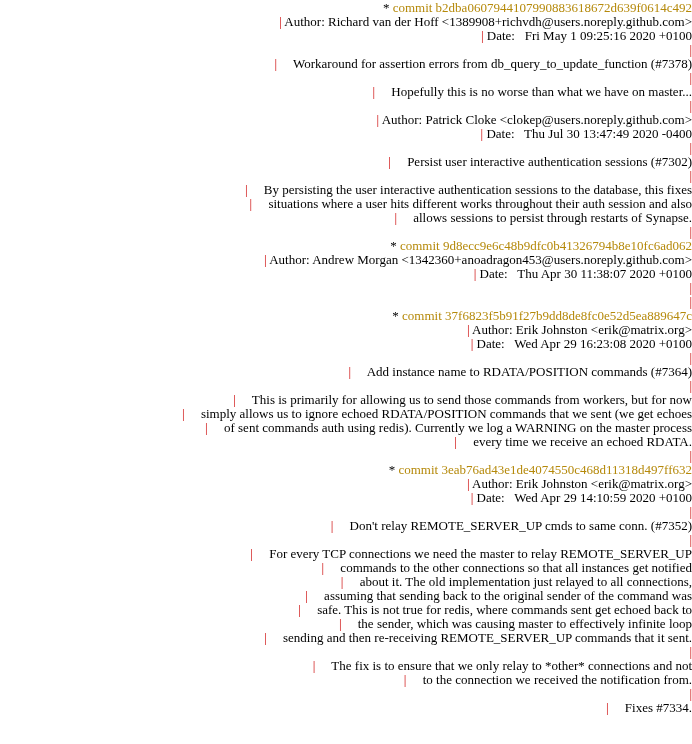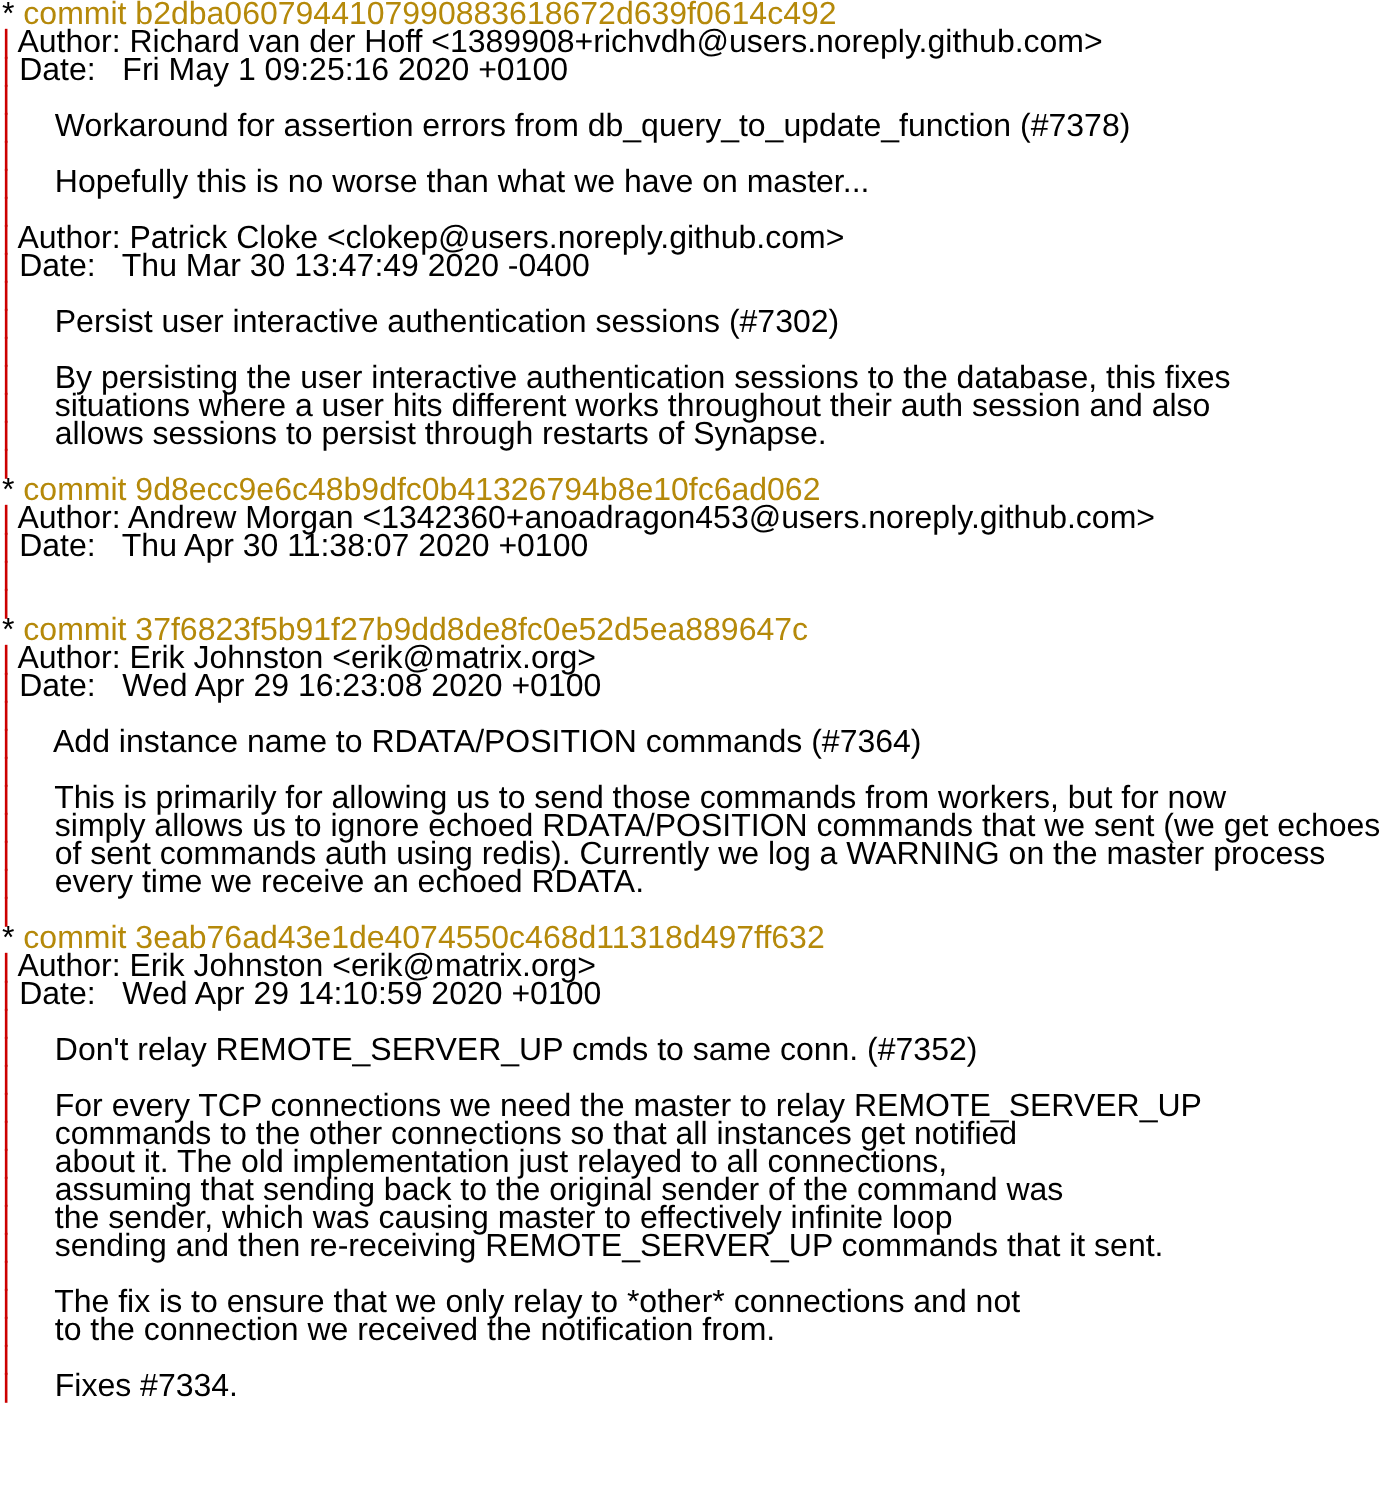--- a/index.html
+++ b/index.html
@@ -10,24 +10,25 @@
   body {
     width: 692px;
     height: 744px;
     overflow: hidden;
   }
   .terminal {
     width: 692px;
     height: 744px;
     box-sizing: border-box;
     padding: 1px 0 0 1px;
-    font-family: Liberation Sans, sans-serif;
-    font-size: 16px;
+    font-family: Liberation Serif, serif;
+    font-size: 13px;
     line-height: 14px;
     color: #000000;
+    text-align: right;
   }
   .line {
     white-space: pre;
     height: 14px;
   }
   .g-star { color: #000000; }
   .g-pipe { color: #cc0000; }
   .t-hash { color: #b5890a; }
   .t-plain { color: #000000; margin-top: 18px; }
 </style>
@@ -37,21 +38,21 @@
 <div class="terminal">
     <div class="line"><span class="g-star">*</span><span class="t-hash"> commit b2dba0607944107990883618672d639f0614c492</span></div>
     <div class="line"><span class="g-pipe">|</span><span class="t-plain"> Author: Richard van der Hoff &lt;1389908+richvdh@users.noreply.github.com&gt;</span></div>
     <div class="line"><span class="g-pipe">|</span><span class="t-plain"> Date:   Fri May 1 09:25:16 2020 +0100</span></div>
     <div class="line"><span class="g-pipe">|</span><span class="t-plain"></span></div>
     <div class="line"><span class="g-pipe">|</span><span class="t-plain">     Workaround for assertion errors from db_query_to_update_function (#7378)</span></div>
     <div class="line"><span class="g-pipe">|</span><span class="t-plain"></span></div>
     <div class="line"><span class="g-pipe">|</span><span class="t-plain">     Hopefully this is no worse than what we have on master...</span></div>
     <div class="line"><span class="g-pipe">|</span><span class="t-plain"></span></div>
     <div class="line"><span class="g-pipe">|</span><span class="t-plain"> Author: Patrick Cloke &lt;clokep@users.noreply.github.com&gt;</span></div>
-    <div class="line"><span class="g-pipe">|</span><span class="t-plain"> Date:   Thu Mar 30 13:47:49 2020 -0400</span></div>
+    <div class="line"><span class="g-pipe">|</span><span class="t-plain"> Date:   Thu Jul 30 13:47:49 2020 -0400</span></div>
     <div class="line"><span class="g-pipe">|</span><span class="t-plain"></span></div>
     <div class="line"><span class="g-pipe">|</span><span class="t-plain">     Persist user interactive authentication sessions (#7302)</span></div>
     <div class="line"><span class="g-pipe">|</span><span class="t-plain"></span></div>
     <div class="line"><span class="g-pipe">|</span><span class="t-plain">     By persisting the user interactive authentication sessions to the database, this fixes</span></div>
     <div class="line"><span class="g-pipe">|</span><span class="t-plain">     situations where a user hits different works throughout their auth session and also</span></div>
     <div class="line"><span class="g-pipe">|</span><span class="t-plain">     allows sessions to persist through restarts of Synapse.</span></div>
     <div class="line"><span class="g-pipe">|</span><span class="t-plain"></span></div>
     <div class="line"><span class="g-star">*</span><span class="t-hash"> commit 9d8ecc9e6c48b9dfc0b41326794b8e10fc6ad062</span></div>
     <div class="line"><span class="g-pipe">|</span><span class="t-plain"> Author: Andrew Morgan &lt;1342360+anoadragon453@users.noreply.github.com&gt;</span></div>
     <div class="line"><span class="g-pipe">|</span><span class="t-plain"> Date:   Thu Apr 30 11:38:07 2020 +0100</span></div>
@@ -71,20 +72,21 @@
     <div class="line"><span class="g-star">*</span><span class="t-hash"> commit 3eab76ad43e1de4074550c468d11318d497ff632</span></div>
     <div class="line"><span class="g-pipe">|</span><span class="t-plain"> Author: Erik Johnston &lt;erik@matrix.org&gt;</span></div>
     <div class="line"><span class="g-pipe">|</span><span class="t-plain"> Date:   Wed Apr 29 14:10:59 2020 +0100</span></div>
     <div class="line"><span class="g-pipe">|</span><span class="t-plain"></span></div>
     <div class="line"><span class="g-pipe">|</span><span class="t-plain">     Don't relay REMOTE_SERVER_UP cmds to same conn. (#7352)</span></div>
     <div class="line"><span class="g-pipe">|</span><span class="t-plain"></span></div>
     <div class="line"><span class="g-pipe">|</span><span class="t-plain">     For every TCP connections we need the master to relay REMOTE_SERVER_UP</span></div>
     <div class="line"><span class="g-pipe">|</span><span class="t-plain">     commands to the other connections so that all instances get notified</span></div>
     <div class="line"><span class="g-pipe">|</span><span class="t-plain">     about it. The old implementation just relayed to all connections,</span></div>
     <div class="line"><span class="g-pipe">|</span><span class="t-plain">     assuming that sending back to the original sender of the command was</span></div>
+    <div class="line"><span class="g-pipe">|</span><span class="t-plain">     safe. This is not true for redis, where commands sent get echoed back to</span></div>
     <div class="line"><span class="g-pipe">|</span><span class="t-plain">     the sender, which was causing master to effectively infinite loop</span></div>
     <div class="line"><span class="g-pipe">|</span><span class="t-plain">     sending and then re-receiving REMOTE_SERVER_UP commands that it sent.</span></div>
     <div class="line"><span class="g-pipe">|</span><span class="t-plain"></span></div>
     <div class="line"><span class="g-pipe">|</span><span class="t-plain">     The fix is to ensure that we only relay to *other* connections and not</span></div>
     <div class="line"><span class="g-pipe">|</span><span class="t-plain">     to the connection we received the notification from.</span></div>
     <div class="line"><span class="g-pipe">|</span><span class="t-plain"></span></div>
     <div class="line"><span class="g-pipe">|</span><span class="t-plain">     Fixes #7334.</span></div>
   </div>
 
 </body></html>

